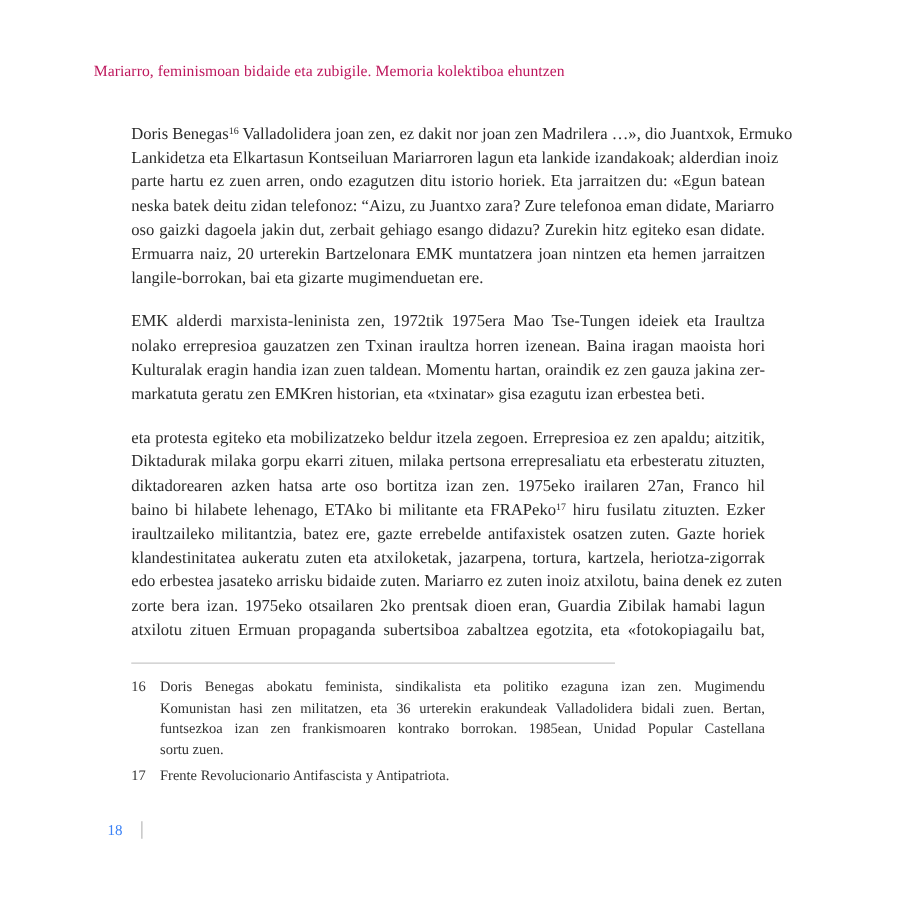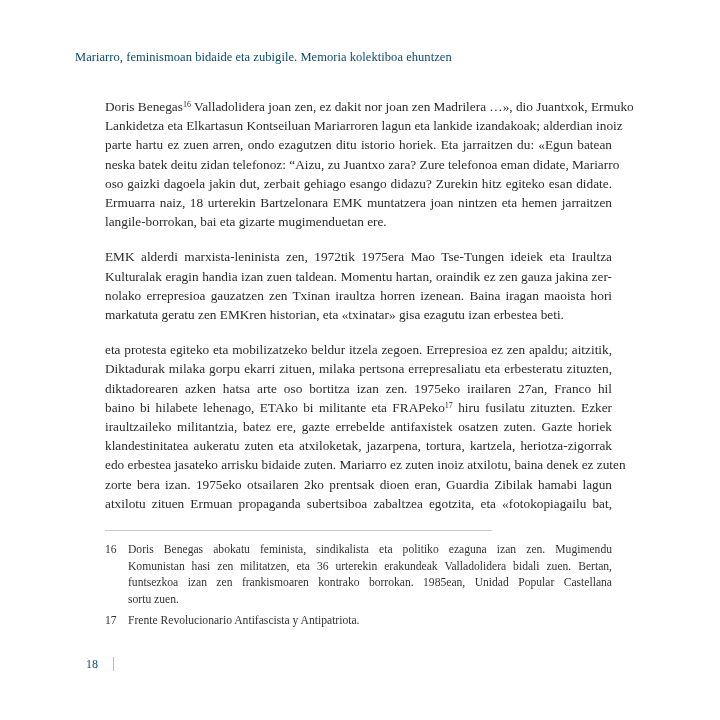--- a/index.html
+++ b/index.html
@@ -1,54 +1,54 @@
 <!DOCTYPE html>
 <html><head>
   <meta charset="utf-8">
   <style>
     html, body { margin: 0; padding: 0; background: #ffffff; }
     body { width: 720px; height: 720px; position: relative; overflow: hidden;
            font-family: "Liberation Serif", "DejaVu Serif", serif; color: #2b2b2b; }
     .running-head { position: absolute; left: 75px; top: 50px; font-size: 12.5px;
-                    color: #0c4a6e; letter-spacing: 0.05px; white-space: nowrap; }
+                    color: #be185d; letter-spacing: 0.05px; white-space: nowrap; }
     .body-text { position: absolute; left: 105px; top: 97px; width: 507px; }
     .para { margin: 0 0 16px 0; font-size: 13.3px; line-height: 19.2px; text-align: justify;
             hyphens: manual; }
     .para .line { display: block; text-align: justify; text-align-last: justify; white-space: nowrap; }
     .para .line.last { text-align-last: left; }
     sup { font-size: 8px; line-height: 0; vertical-align: 4px; }
     .rule { position: absolute; left: 105px; top: 530px; width: 387px; height: 1px; background: #c8c8c8; }
     .footnotes { position: absolute; left: 105px; top: 542px; width: 507px; font-size: 11.6px; line-height: 16.5px; color: #333; }
     .fn { display: flex; margin-bottom: 5px; }
     .fn-num { width: 23px; flex: 0 0 23px; }
     .fn-text { flex: 1; }
     .fn-text .line { display: block; text-align: justify; text-align-last: justify; white-space: nowrap; }
     .fn-text .line.last { text-align-last: left; font-family: Liberation Serif, serif; }
-    .folio { position: absolute; left: 86px; top: 657px; font-size: 12px; color: #0c4a6e; }
+    .folio { position: absolute; left: 86px; top: 657px; font-size: 12px; color: #3b82f6; }
     .folio-sep { position: absolute; left: 113px; top: 657px; width: 1px; height: 14px; background: #bbb; }
   </style>
 </head>
 <body>
 
 <div class="running-head">Mariarro, feminismoan bidaide eta zubigile. Memoria kolektiboa ehuntzen</div>
 
 <div class="body-text">
   <p class="para">
     <span class="line"><span>Doris Benegas</span><sup>16</sup><span> Valladolidera joan zen, ez dakit nor joan zen Madrilera …», dio Juantxok, Ermuko</span></span>
     <span class="line">Lankidetza eta Elkartasun Kontseiluan Mariarroren lagun eta lankide izandakoak; alderdian inoiz</span>
     <span class="line">parte hartu ez zuen arren, ondo ezagutzen ditu istorio horiek. Eta jarraitzen du: «Egun batean</span>
     <span class="line">neska batek deitu zidan telefonoz: “Aizu, zu Juantxo zara? Zure telefonoa eman didate, Mariarro</span>
     <span class="line">oso gaizki dagoela jakin dut, zerbait gehiago esango didazu? Zurekin hitz egiteko esan didate.</span>
-    <span class="line">Ermuarra naiz, 18 urterekin Bartzelonara EMK muntatzera joan nintzen eta hemen jarraitzen</span>
+    <span class="line">Ermuarra naiz, 20 urterekin Bartzelonara EMK muntatzera joan nintzen eta hemen jarraitzen</span>
     <span class="line last">langile-borrokan, bai eta gizarte mugimenduetan ere.</span>
   </p>
   <p class="para">
     <span class="line">EMK alderdi marxista-leninista zen, 1972tik 1975era Mao Tse-Tungen ideiek eta Iraultza</span>
+    <span class="line">nolako errepresioa gauzatzen zen Txinan iraultza horren izenean. Baina iragan maoista hori</span>
     <span class="line">Kulturalak eragin handia izan zuen taldean. Momentu hartan, oraindik ez zen gauza jakina zer-</span>
-    <span class="line">nolako errepresioa gauzatzen zen Txinan iraultza horren izenean. Baina iragan maoista hori</span>
     <span class="line last">markatuta geratu zen EMKren historian, eta «txinatar» gisa ezagutu izan erbestea beti.</span>
   </p>
   <p class="para">
     <span class="line">eta protesta egiteko eta mobilizatzeko beldur itzela zegoen. Errepresioa ez zen apaldu; aitzitik,</span>
     <span class="line">Diktadurak milaka gorpu ekarri zituen, milaka pertsona errepresaliatu eta erbesteratu zituzten,</span>
     <span class="line">diktadorearen azken hatsa arte oso bortitza izan zen. 1975eko irailaren 27an, Franco hil</span>
     <span class="line"><span>baino bi hilabete lehenago, ETAko bi militante eta FRAPeko</span><sup>17</sup><span> hiru fusilatu zituzten. Ezker</span></span>
     <span class="line">iraultzaileko militantzia, batez ere, gazte errebelde antifaxistek osatzen zuten. Gazte horiek</span>
     <span class="line">klandestinitatea aukeratu zuten eta atxiloketak, jazarpena, tortura, kartzela, heriotza-zigorrak</span>
     <span class="line">edo erbestea jasateko arrisku bidaide zuten. Mariarro ez zuten inoiz atxilotu, baina denek ez zuten</span>

